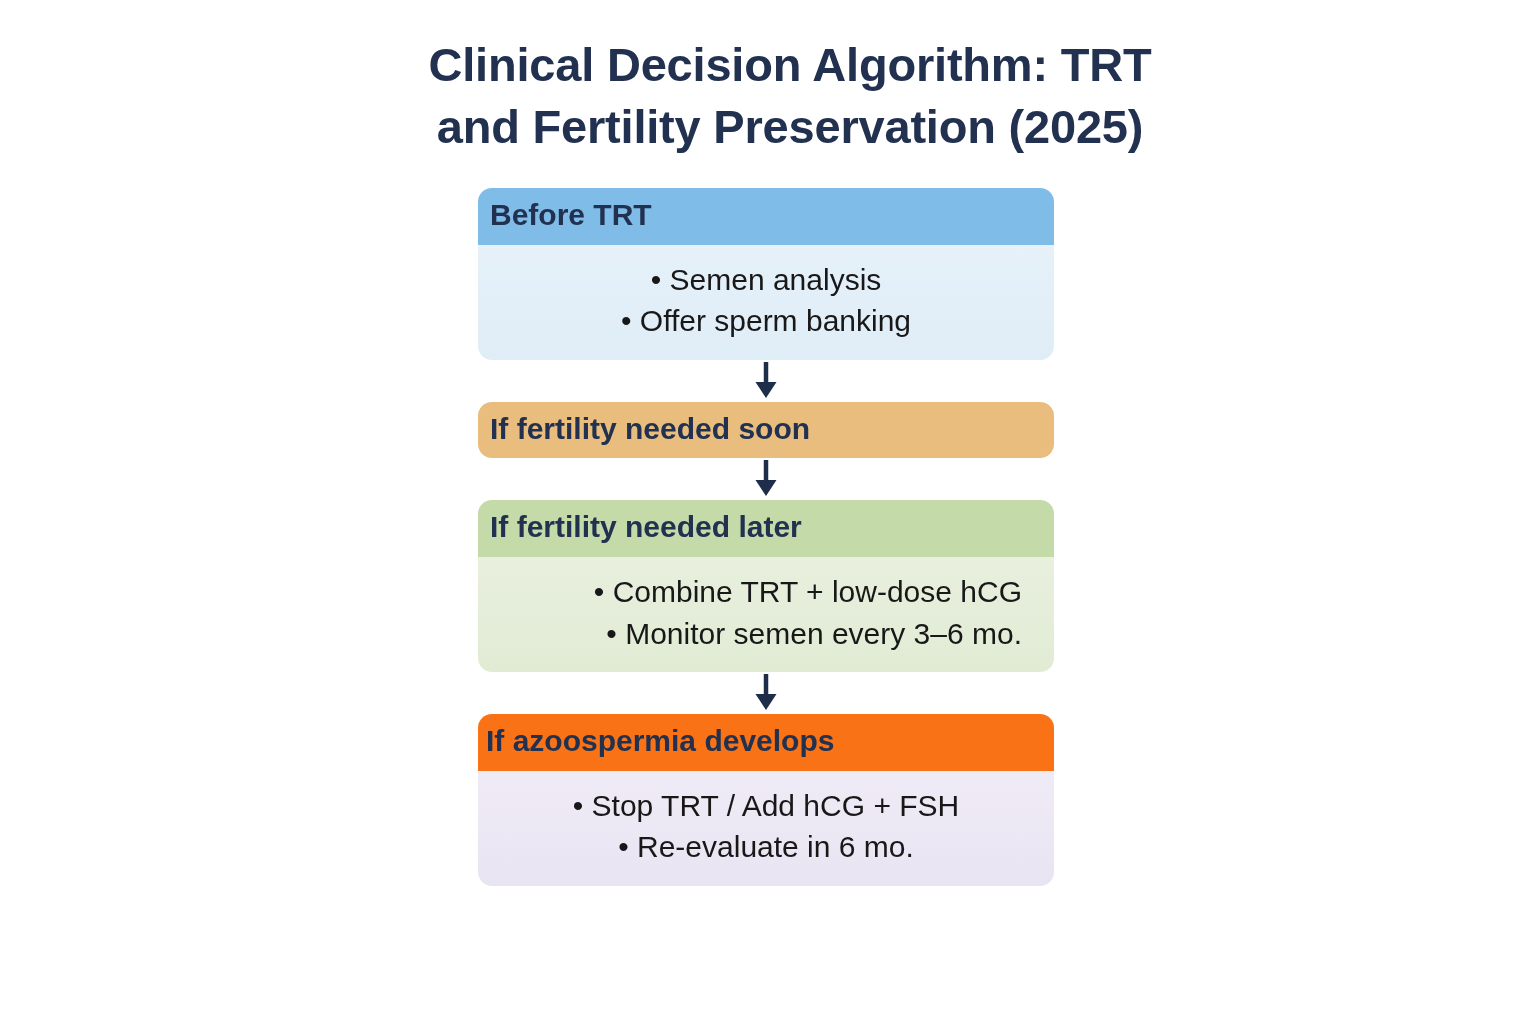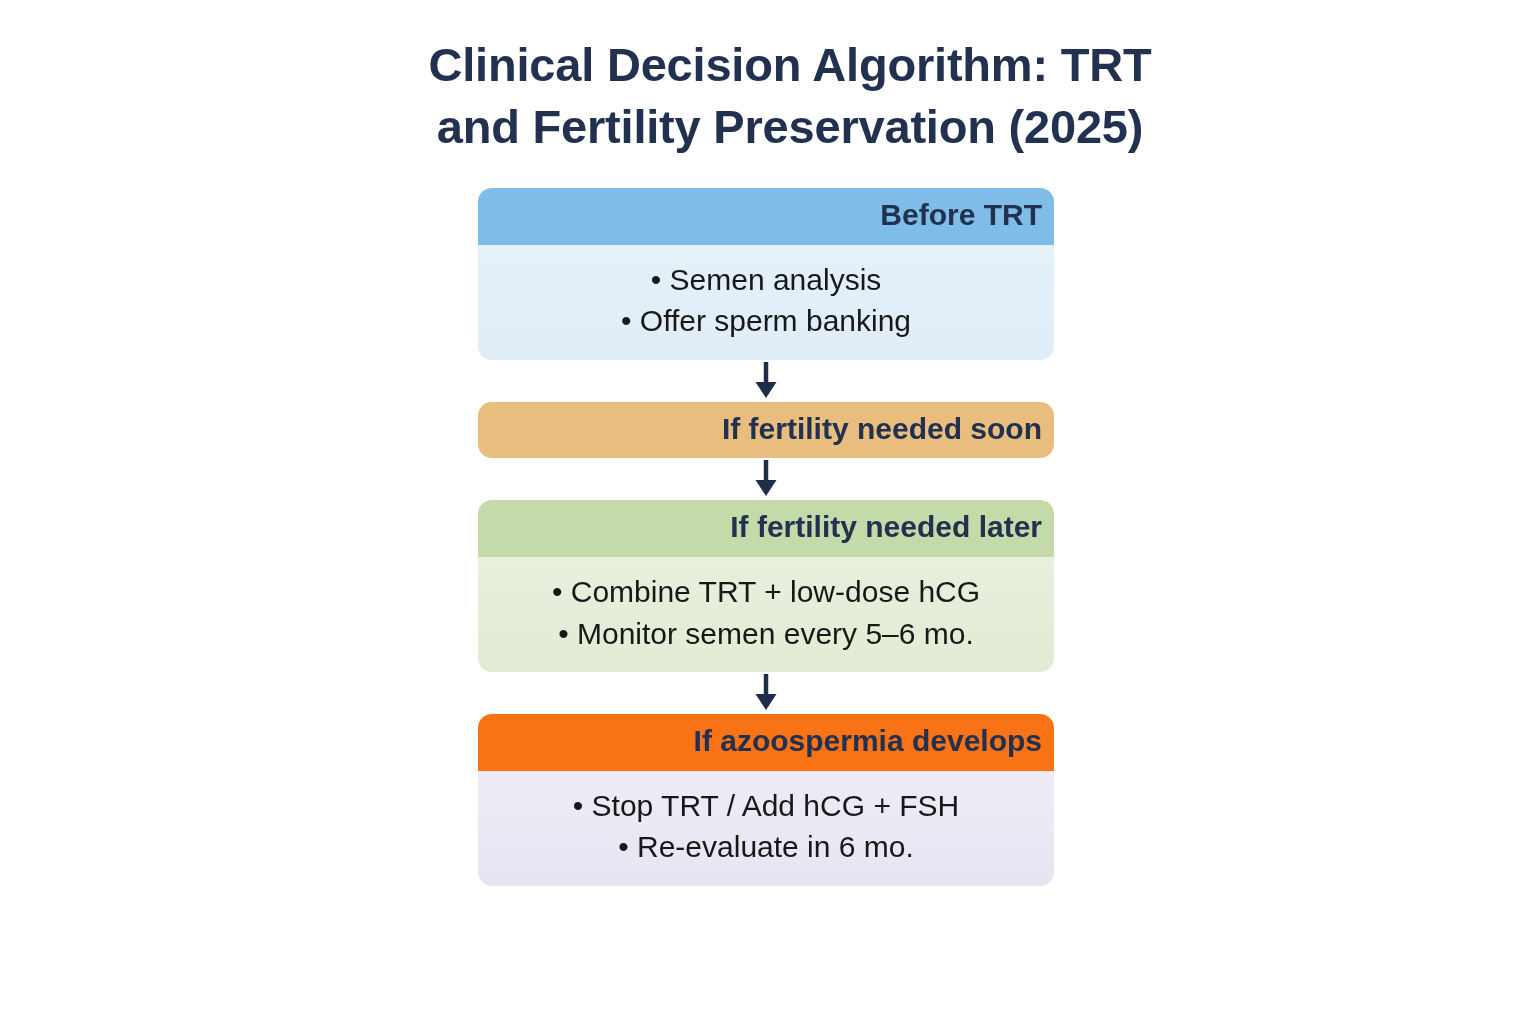--- a/index.html
+++ b/index.html
@@ -38,21 +38,21 @@
   }
 
   
   .card {
     width:576px;
     border-radius:14px;
     overflow:hidden;
     position:relative;
   }
   .card-head {
-    text-align:right;
+    text-align:left;
     font-size:30px;
     font-weight:bold;
     color:#22314F;
     padding:10px 12px 12px;
     line-height:1.15;
   }
   .card-body {
     text-align:center;
     color:#181818;
     font-size:30px;
@@ -60,21 +60,21 @@
     padding:14px 32px 18px;
   }
   .card-body .row { display:block; white-space:nowrap; }
 
   
   .c-blue   .card-head { background:#7FBDE8; }
   .c-blue   .card-body { background:linear-gradient(180deg,#E6F1F9 0%, #DFEDF7 100%); }
   .c-orange .card-head { background:#E9BD7D; }
   .c-orange .card-body { background:linear-gradient(180deg,#F9F1E0 0%, #F6EBD7 100%); }
   .c-green  .card-head { background:#C4DAA9; }
-  .c-green  .card-body { background:linear-gradient(180deg,#E8F0DE 0%, #E1EBD4 100%); }
+  .c-green  .card-body { background:linear-gradient(180deg,#E8F0DE 0%, #E1EBD4 100%);text-align:right; }
   .c-purple .card-head { background:#f97316;padding-left:8px; }
   .c-purple .card-body { background:linear-gradient(180deg,#EFEBF6 0%, #E9E4F2 100%); }
 
   
   .connector {
     height:42px;
     display:flex;
     align-items:center;
     justify-content:center;
     background:#FFFFFF;
@@ -114,21 +114,21 @@
       <div class="connector">
         <svg width="30" height="40" viewBox="0 0 30 40">
           <path d="M15 1 L15 25" stroke="#1E2E4A" stroke-width="4.5" stroke-linecap="butt" fill="none"></path>
           <path d="M15 37 L4.5 21 L25.5 21 Z" fill="#1E2E4A"></path>
         </svg>
       </div>
       <div class="card c-green">
         <div class="card-head">If fertility needed later</div>
         <div class="card-body">
           <span class="row">• Combine TRT + low-dose hCG</span>
-          <span class="row">• Monitor semen every 5–6 mo.</span>
+          <span class="row">• Monitor semen every 3–6 mo.</span>
         </div>
       </div>
       <div class="connector">
         <svg width="30" height="40" viewBox="0 0 30 40">
           <path d="M15 1 L15 25" stroke="#1E2E4A" stroke-width="4.5" stroke-linecap="butt" fill="none"></path>
           <path d="M15 37 L4.5 21 L25.5 21 Z" fill="#1E2E4A"></path>
         </svg>
       </div>
       <div class="card c-purple clipped">
         <div class="card-head">If azoospermia develops</div>

